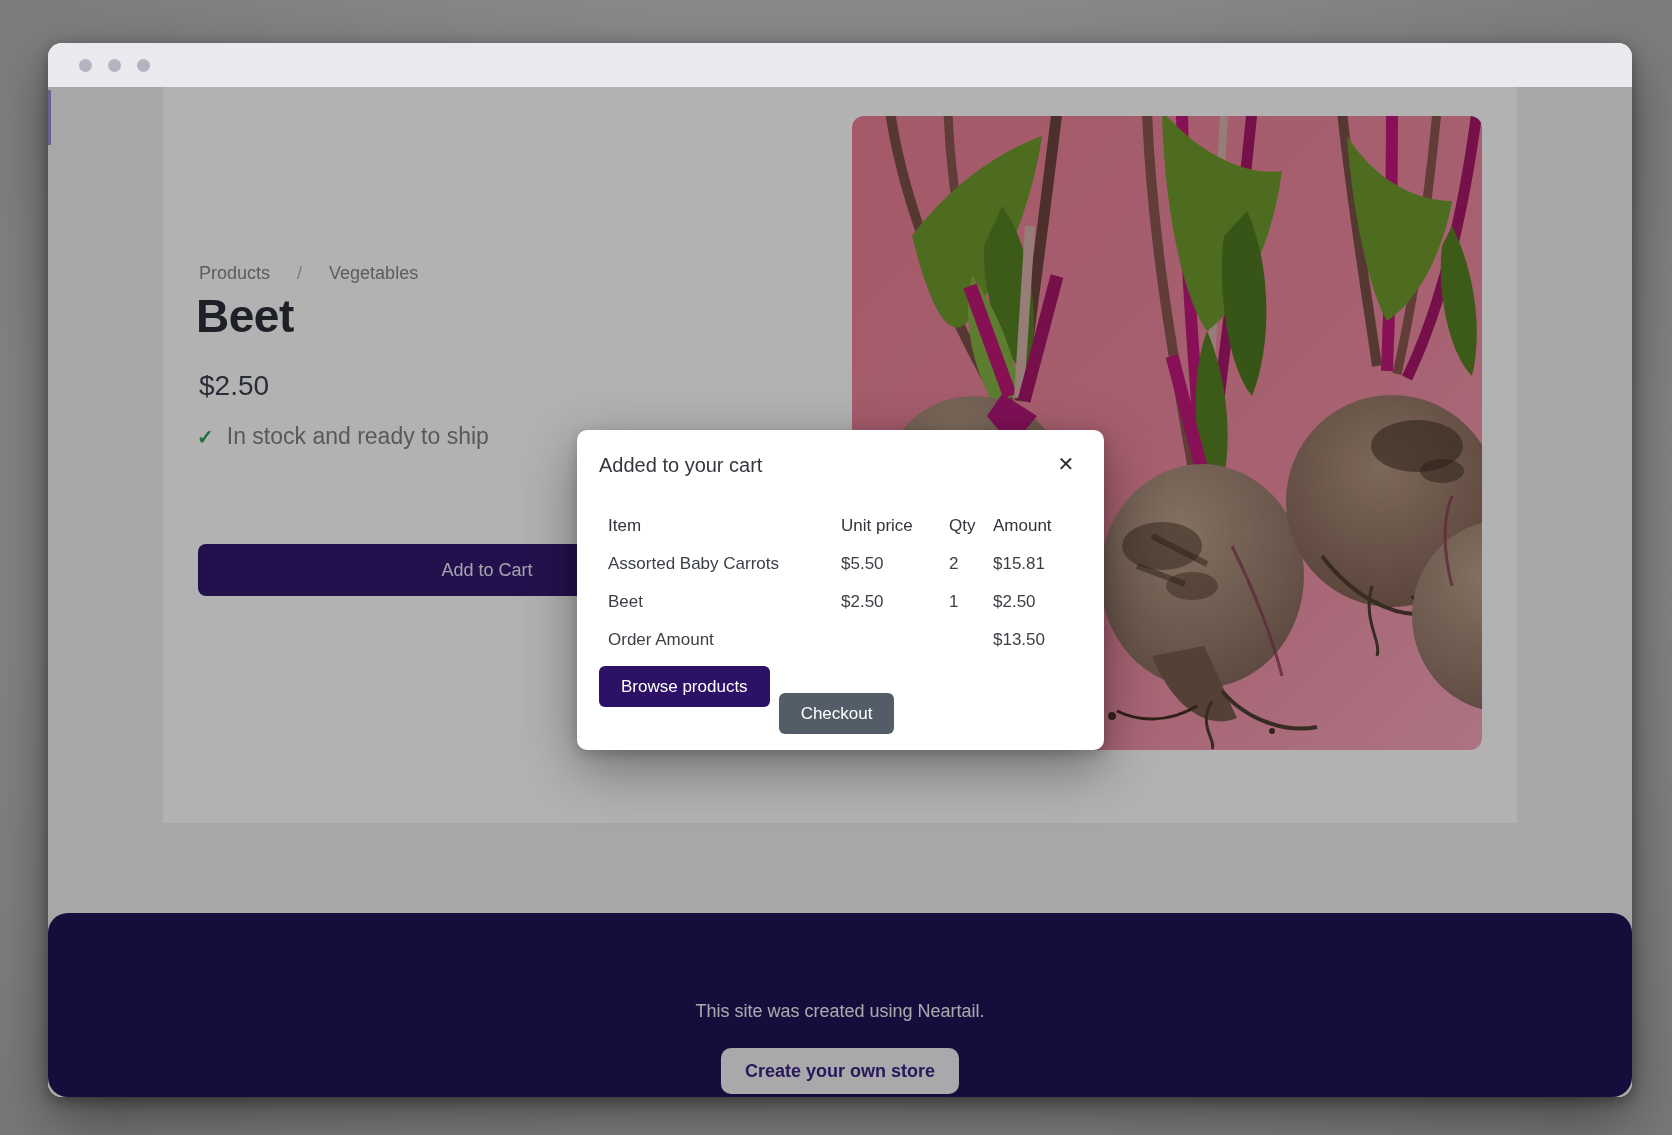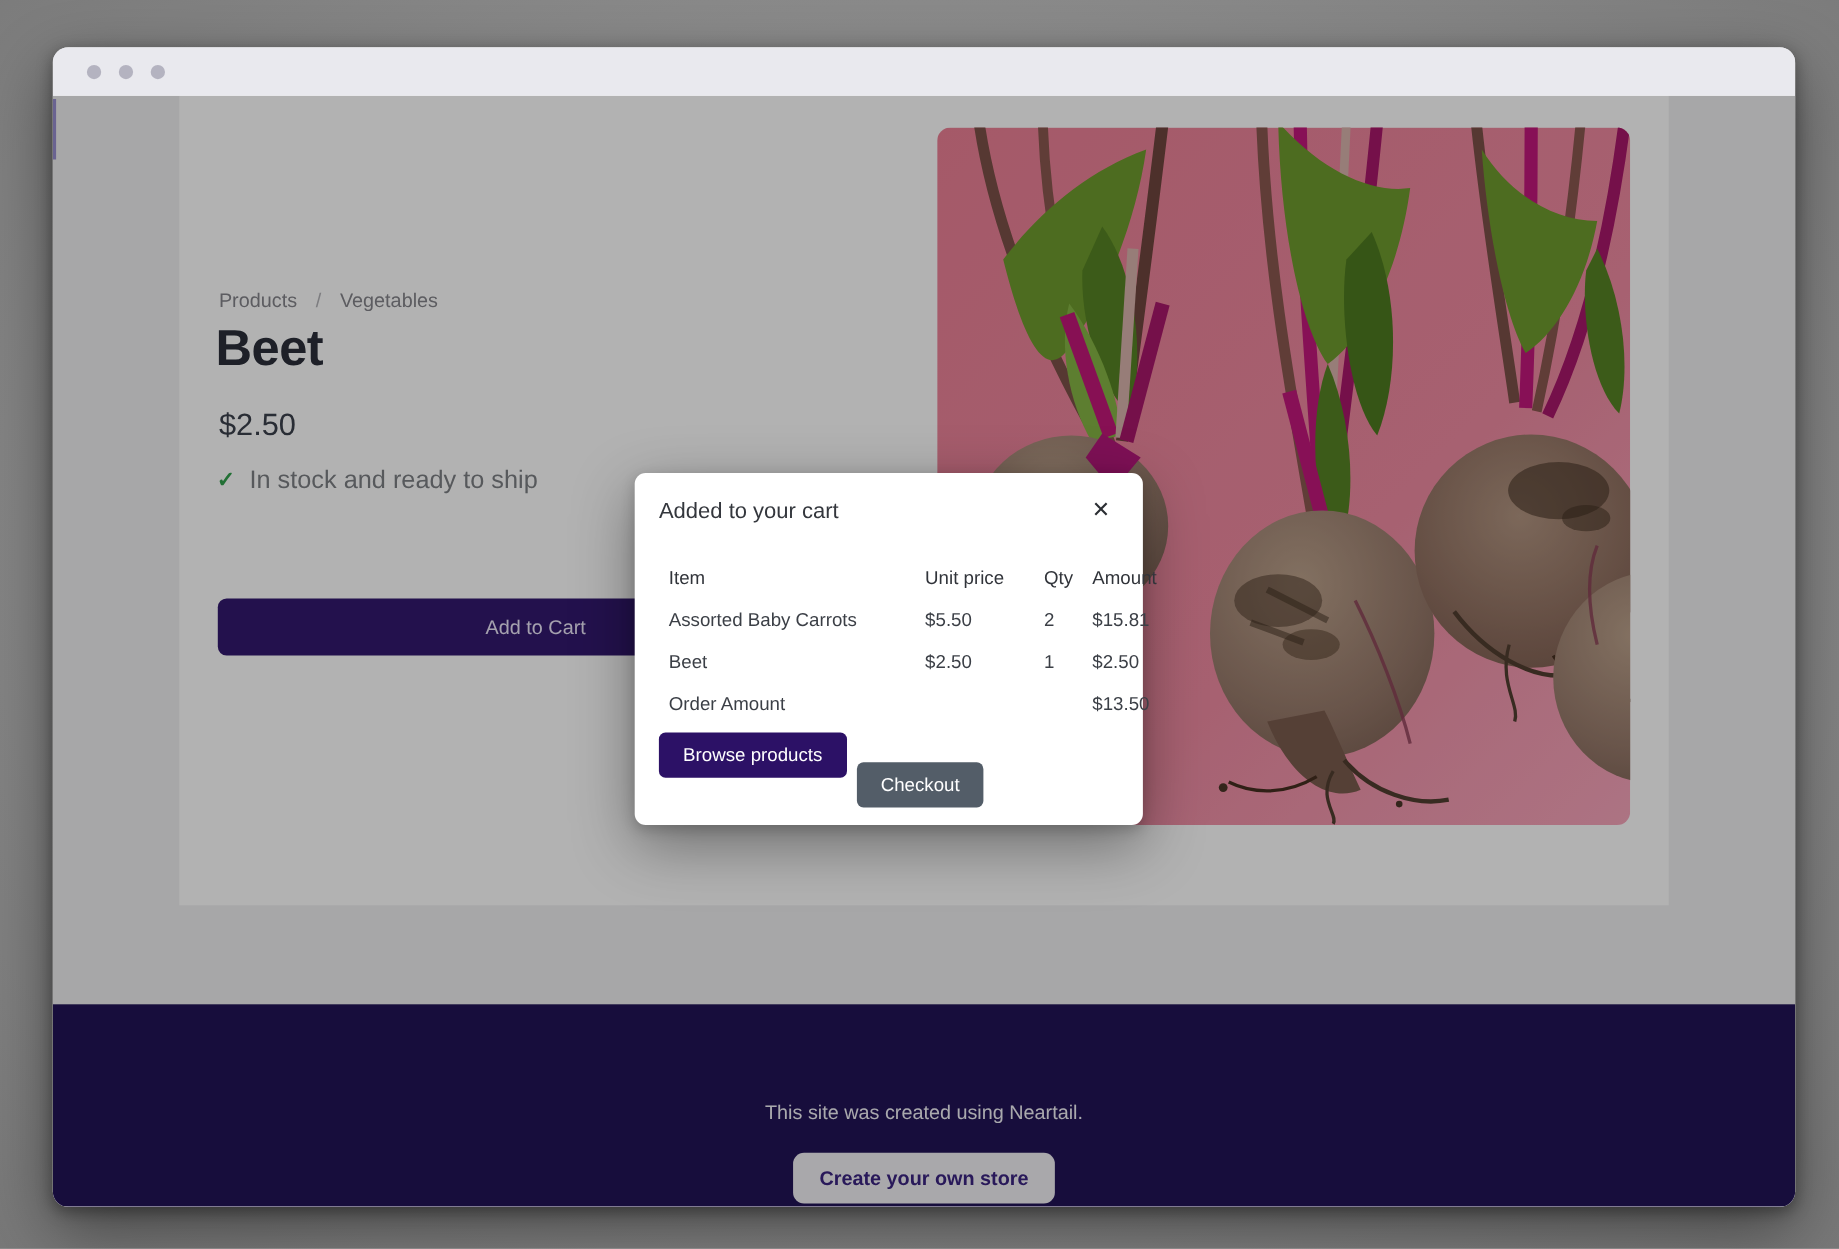--- a/index.html
+++ b/index.html
@@ -19,21 +19,21 @@
   }
   .titlebar {
     height:44px; background:var(--titlebar-bg);
     display:flex; align-items:center; padding-left:31px; gap:16px;
   }
   .tdot { width:13px; height:13px; border-radius:50%; background:#b4b3c0; display:inline-block; }
   .page { position:relative; width:100%; height:1010px; background:var(--page-bg); overflow:hidden; }
   .edge-accent { position:absolute; left:0; top:3px; width:3px; height:55px; background:#998ed0; }
   .card { position:absolute; left:115px; top:0; width:1354px; height:736px; background:var(--card-bg); }
 
-  .breadcrumb { position:absolute; left:151px; top:176px; display:flex; gap:17px; font-size:18px; color:#8a8a8f; }
+  .breadcrumb { position:absolute; left:151px; top:176px; display:flex; gap:27px; font-size:18px; color:#8a8a8f; }
   .breadcrumb a { color:#85858b; text-decoration:none; cursor:pointer; }
   .crumb-sep { color:#b3b3b8; }
 
   .product-title { position:absolute; left:148px; top:202px; font-size:46px; font-weight:800; letter-spacing:-.5px; color:#2b2f3a; }
   .product-price { position:absolute; left:151px; top:283px; font-size:28px; color:#3c414c; }
   .stock-row { position:absolute; left:149px; top:336px; display:flex; align-items:center; gap:13px; }
   .check { color:var(--green); font-size:20px; font-weight:700; line-height:1; }
   .stock-text { font-size:23px; color:#7d8085; }
 
   .atc-btn {
@@ -41,39 +41,39 @@
     background:var(--accent-atc); border:none; border-radius:8px; cursor:pointer;
     color:#ece7fa; font-size:18px; font-family:inherit;
     display:flex; align-items:center; justify-content:center;
   }
 
   .photo { position:absolute; left:804px; top:29px; width:630px; height:634px; border-radius:12px; overflow:hidden; display:block; }
 
   .overlay { position:absolute; inset:0; background:rgba(0,0,0,.30); z-index:5; }
 
   .modal {
-    position:absolute; left:529px; top:343px; width:462px; height:320px; z-index:6;
+    position:absolute; left:529px; top:343px; width:527px; height:320px; z-index:6;
     background:#fff; border-radius:10px; padding:24px 22px 16px 22px;
     box-shadow:0 18px 55px rgba(0,0,0,.38), 0 4px 12px rgba(0,0,0,.18);
   }
   .modal-title { font-size:20px; font-weight:500; color:#34373d; }
   .modal-close {
     position:absolute; right:24px; top:20px; width:28px; height:28px; border:none; background:transparent;
     font-size:20px; color:#2b2e33; cursor:pointer; line-height:28px; text-align:center; padding:0;
   }
   .cart-table { margin-top:30px; }
   .m-row { display:grid; grid-template-columns:242px 108px 44px 1fr; align-items:center; height:38px; font-size:17px; color:#3b3f46; }
   .m-row > span:first-child { padding-left:9px; }
   .m-row.head span { font-weight:400; color:#31343a; }
   .modal-actions { position:absolute; left:22px; bottom:16px; display:flex; gap:9px; }
   .btn { border:none; border-radius:6px; height:41px; padding:0 22px; font-size:17px; font-family:inherit; color:#fff; cursor:pointer; }
   .btn-primary { background:var(--accent); }
   .btn-secondary { background:var(--checkout);margin-top:27px; }
 
-  .footer { position:absolute; left:0; top:826px; width:100%; height:184px; background:var(--footer-bg); }
+  .footer { position:absolute; left:0; top:826px; width:100%; height:184px; background:var(--footer-bg);border-radius:20px; }
   .footer-text { position:absolute; width:100%; top:88px; text-align:center; font-size:18px; color:#f3f2f8; }
   .footer-btn {
     position:absolute; left:50%; transform:translateX(-50%); top:135px; height:46px; min-width:224px; padding:0 24px;
     background:#f2f1f5; color:#3b2481; font-weight:700; font-size:18px; font-family:inherit;
     border:none; border-radius:10px; cursor:pointer;
   }
 </style>
 </head>
 <body>
 

